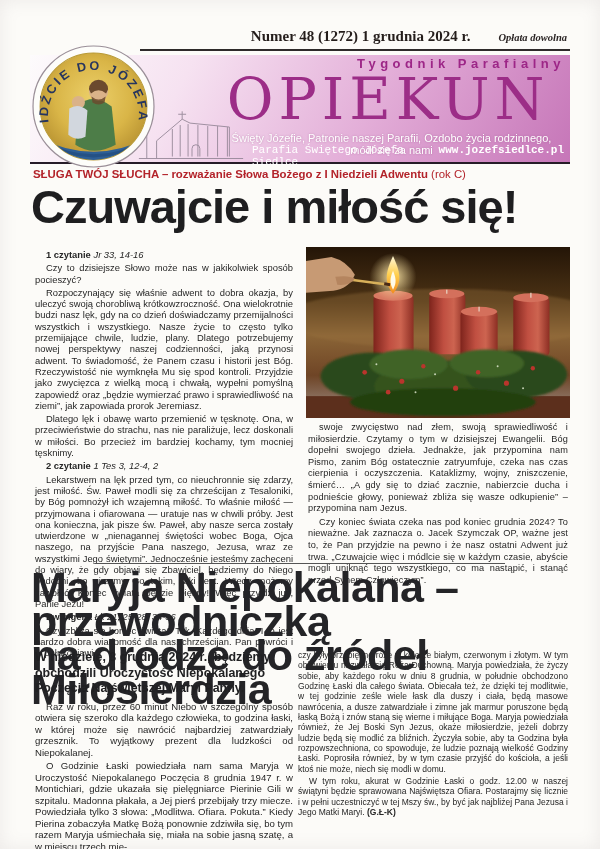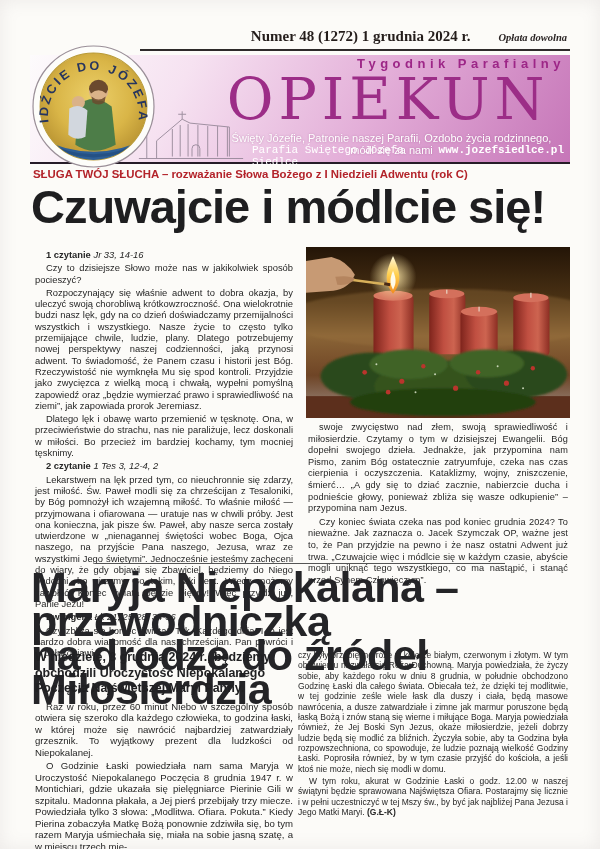--- a/index.html
+++ b/index.html
@@ -25,21 +25,21 @@
           font-size:11px;text-shadow:0 0 2px rgba(140,60,120,.45);}
   .band-bottom{position:absolute;bottom:4px;left:222px;right:8px;display:flex;
           justify-content:space-between;align-items:baseline;color:#fff;font-family:Liberation Mono, monospace;}
   .parish{font-size:11px;}
   .website{font-size:11px;font-weight:bold;}
   .church{position:absolute;bottom:1px;left:103px;width:118px;height:64px;}
   .logo{position:absolute;top:44px;left:31px;width:125px;height:125px;z-index:3;}
   
   .kicker{position:absolute;top:168px;left:33px;right:30px;font-size:11.4px;color:#b3232a;}
   .kicker b{font-weight:bold;}
-  .kicker .rok{font-weight:bold;}
+  .kicker .rok{font-weight:normal;}
   h1.headline1{position:absolute;top:181px;left:31px;margin:0;font-size:47px;line-height:1.1;
        letter-spacing:-1px;color:#1e1e20;font-weight:700;}
   .cols1{position:absolute;top:247px;left:33px;width:537px;display:flex;gap:11px;}
   .col{text-align:justify;}
   .col-l1{width:262px;font-size:9.4px;line-height:11.3px;}
   .col-r1{flex:1;font-size:9.2px;line-height:11.6px;letter-spacing:.1px;}
   .col p{margin:2px;text-indent:11px;}
   .col p.reading{text-indent:11px;}
   .reading b{font-weight:bold;}
   .reading i{font-style:italic;}
@@ -122,21 +122,21 @@
 
   <div class="band-bottom" style="position:absolute;top:144px;left:252px;width:312px;">
     <span class="parish">Parafia Świętego Józefa Siedlce</span>
     <span class="website">www.jozefsiedlce.pl</span>
   </div>
 
   <div class="kicker">
     <b>SŁUGA TWÓJ SŁUCHA – rozważanie Słowa Bożego z I Niedzieli Adwentu</b>
     <span class="rok">(rok C)</span>
   </div>
-  <h1 class="headline1">Czuwajcie i módlcie się!</h1>
+  <h1 class="headline1">Czuwajcie i miłość się!</h1>
 
   <div class="cols1">
     <div class="col col-l1">
       <p class="reading">
         <b>1 czytanie</b>
         <i>Jr 33, 14-16</i>
       </p>
       <p>Czy to dzisiejsze Słowo może nas w jakikolwiek sposób pocieszyć?</p>
       <p>Rozpoczynający się właśnie adwent to dobra okazja, by uleczyć swoją chorobliwą krótkowzroczność. Ona wielokrotnie budzi nasz lęk, gdy na co dzień doświadczamy przemijalności wszystkich i wszystkiego. Nasze życie to często tylko przemijające chwile, ludzie, plany. Dlatego potrzebujemy nowej perspektywy naszej codzienności, jaką przynosi adwent. To świadomość, że Panem czasu i historii jest Bóg. Rzeczywistość nie wymknęła Mu się spod kontroli. Przyjdzie jako zwycięzca z wielką mocą i chwałą, wypełni pomyślną zapowiedź oraz „będzie wymierzać prawo i sprawiedliwość na ziemi”, jak zapowiada prorok Jeremiasz.</p>
       <p>Dlatego lęk i obawę warto przemienić w tęsknotę. Ona, w przeciwieństwie do strachu, nas nie paraliżuje, lecz doskonali w miłości. Bo przecież im bardziej kochamy, tym mocniej tęsknimy.</p>

